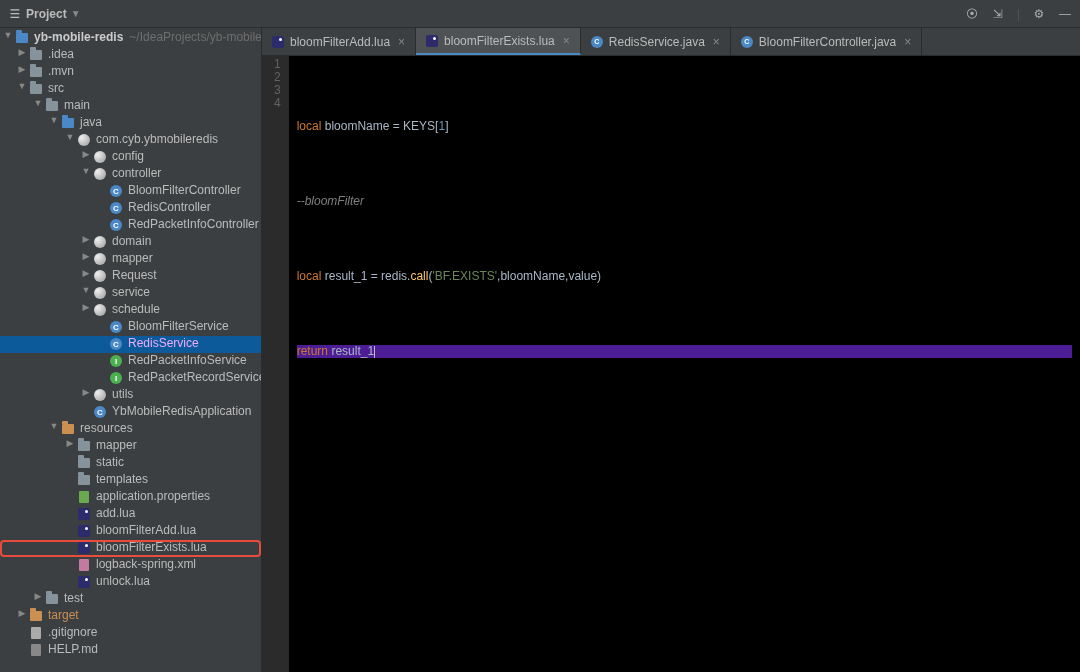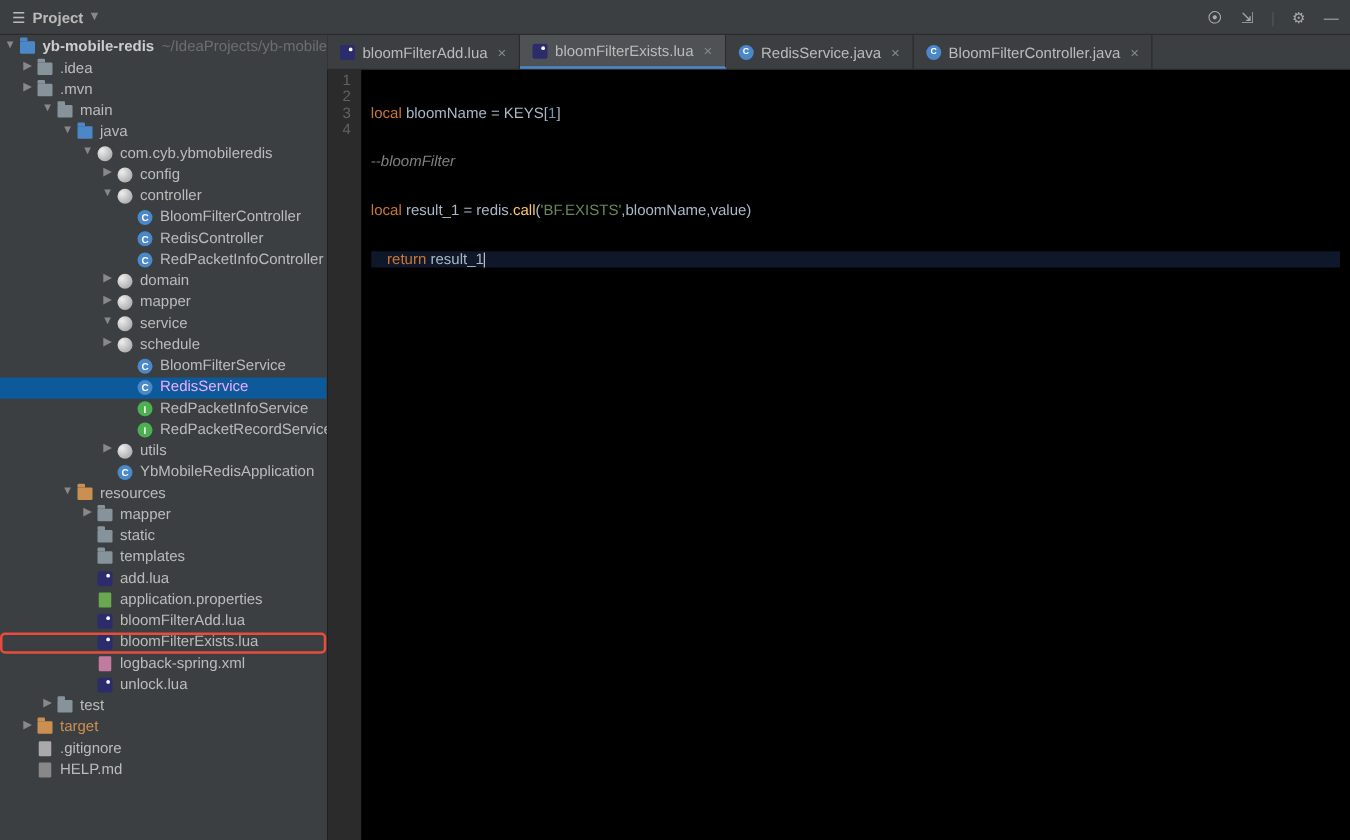--- a/index.html
+++ b/index.html
@@ -27,22 +27,22 @@
   .node-path { color: #6e6e6e; margin-left: 6px; }
   .editor-area { flex: 1; display: flex; flex-direction: column; background: #2b2b2b; }
   .tabs { height: 28px; background: #3c3f41; display: flex; align-items: stretch; border-bottom: 1px solid #2b2b2b; }
   .tab { display: flex; align-items: center; padding: 0 10px; gap: 6px; color: #bbb; cursor: pointer; border-right: 1px solid #2b2b2b; }
   .tab.active { background: #4e5254; border-bottom: 2px solid #4a88c7; }
   .tab-close { color: #888; font-size: 12px; margin-left: 2px; }
   .editor { flex: 1; display: flex; font-family: "JetBrains Mono", Menlo, Consolas, monospace; font-size: 12px; background: #000; }
   .gutter { background: #2b2b2b; color: #606366; text-align: right; padding: 2px 8px 0 12px; line-height: 13px; user-select: none; }
   .gutter .ln { height: 13px; }
   .code { flex: 1; padding: 2px 8px 0 8px; line-height: 13px; white-space: pre; color: #a9b7c6; }
-  .code .line { height: 13px; }
-  .code .line.current { background: #0f172a; padding-left: 13px; }
+  .code .line { height: 13px; margin-top: 36px; }
+  .code .line.current { background: #4c1d95; }
   .kw { color: #cc7832; }
   .num { color: #6897bb; }
   .str { color: #6a8759; }
   .com { color: #808080; font-style: italic; }
   .fn { color: #ffc66d; }
   .cursor { display:inline-block; width:1px; height:12px; background:#bbb; vertical-align:middle; }
 
   
   .ic-folder { width:12px; height:10px; background:#87939a; border-radius:1px; position:relative; }
   .ic-folder.orange { background:#cc8f52; }
@@ -99,20 +99,28 @@
         </div>
       <div class="tree-row">
           <span class="indent" style="width:16px"></span>
           <span class="arrow closed"></span>
           <span class="node-icon">
             <span class="ic-folder"></span>
           </span>
           <span class="node-label">.mvn</span>
         </div>
       <div class="tree-row">
+          <span class="indent" style="width:16px"></span>
+          <span class="arrow open"></span>
+          <span class="node-icon">
+            <span class="ic-folder"></span>
+          </span>
+          <span class="node-label">src</span>
+        </div>
+      <div class="tree-row">
           <span class="indent" style="width:32px"></span>
           <span class="arrow open"></span>
           <span class="node-icon">
             <span class="ic-folder"></span>
           </span>
           <span class="node-label">main</span>
         </div>
       <div class="tree-row">
           <span class="indent" style="width:48px"></span>
           <span class="arrow open"></span>
@@ -177,20 +185,28 @@
       <div class="tree-row">
           <span class="indent" style="width:80px"></span>
           <span class="arrow closed"></span>
           <span class="node-icon">
             <span class="ic-pkg"></span>
           </span>
           <span class="node-label">mapper</span>
         </div>
       <div class="tree-row">
           <span class="indent" style="width:80px"></span>
+          <span class="arrow closed"></span>
+          <span class="node-icon">
+            <span class="ic-pkg"></span>
+          </span>
+          <span class="node-label">Request</span>
+        </div>
+      <div class="tree-row">
+          <span class="indent" style="width:80px"></span>
           <span class="arrow open"></span>
           <span class="node-icon">
             <span class="ic-pkg"></span>
           </span>
           <span class="node-label">service</span>
         </div>
       <div class="tree-row">
           <span class="indent" style="width:80px"></span>
           <span class="arrow closed"></span>
           <span class="node-icon">
@@ -267,30 +283,30 @@
       <div class="tree-row">
           <span class="indent" style="width:76px"></span>
           <span class="node-icon">
             <span class="ic-folder"></span>
           </span>
           <span class="node-label">templates</span>
         </div>
       <div class="tree-row">
           <span class="indent" style="width:76px"></span>
           <span class="node-icon">
+            <span class="ic-file prop"></span>
+          </span>
+          <span class="node-label">application.properties</span>
+        </div>
+      <div class="tree-row">
+          <span class="indent" style="width:76px"></span>
+          <span class="node-icon">
             <span class="ic-lua"></span>
           </span>
           <span class="node-label">add.lua</span>
-        </div>
-      <div class="tree-row">
-          <span class="indent" style="width:76px"></span>
-          <span class="node-icon">
-            <span class="ic-file prop"></span>
-          </span>
-          <span class="node-label">application.properties</span>
         </div>
       <div class="tree-row">
           <span class="indent" style="width:76px"></span>
           <span class="node-icon">
             <span class="ic-lua"></span>
           </span>
           <span class="node-label">bloomFilterAdd.lua</span>
         </div>
       <div class="tree-row highlighted">
           <span class="indent" style="width:76px"></span>

